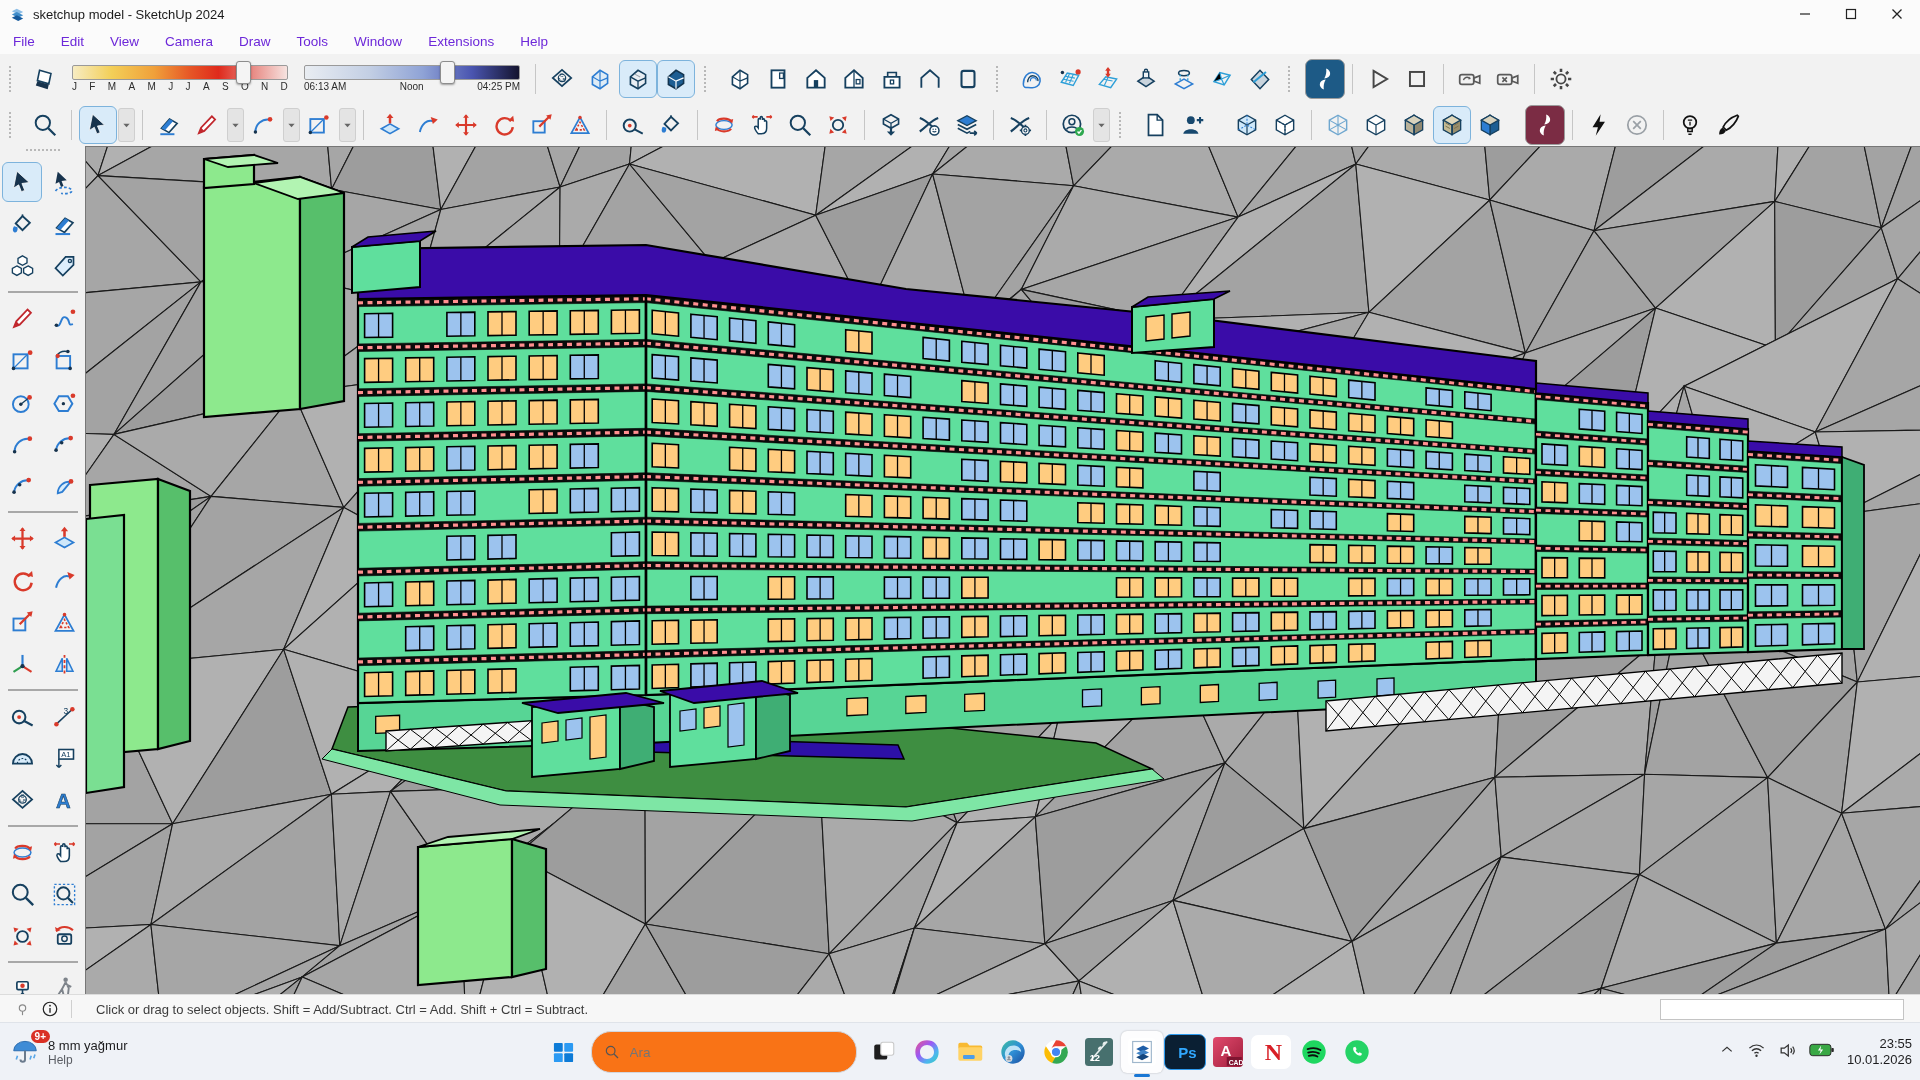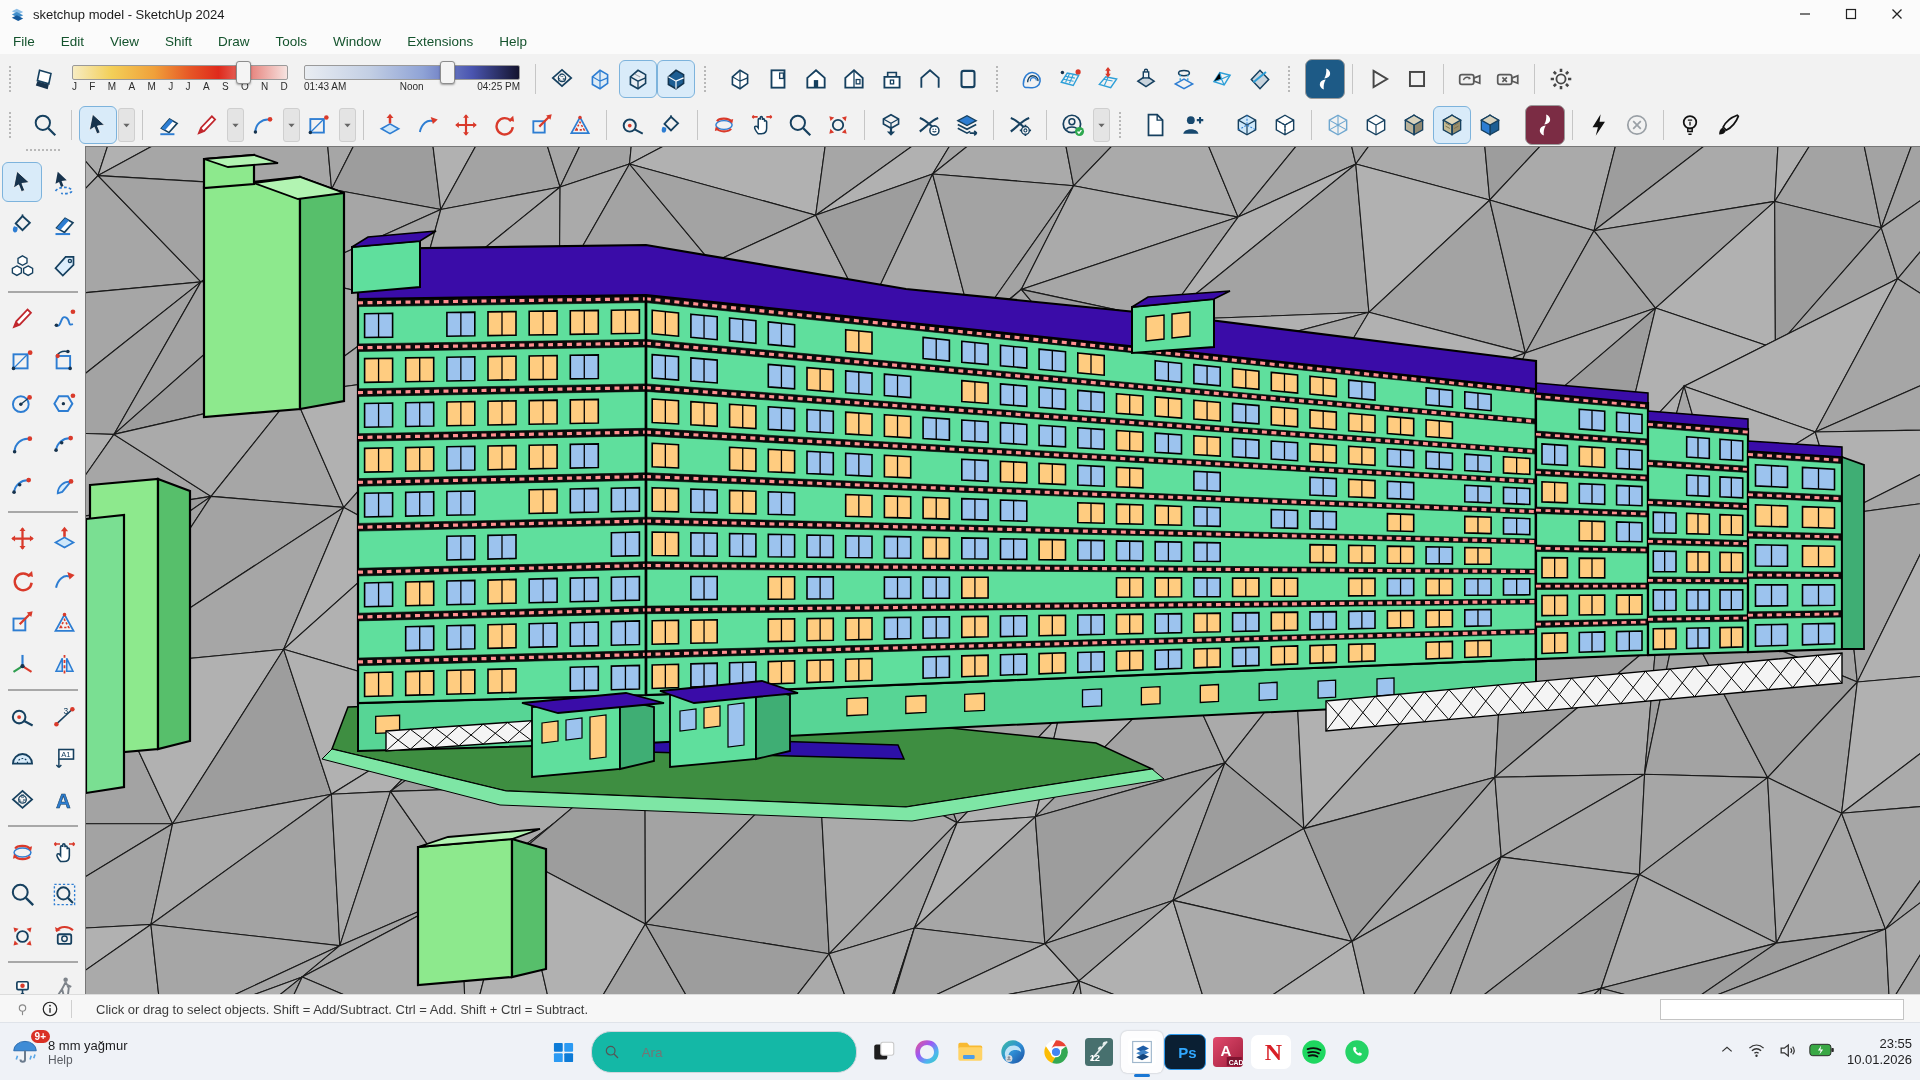--- a/index.html
+++ b/index.html
@@ -6,21 +6,21 @@
   body{width:1920px;height:1080px;position:relative;overflow:hidden;
        font-family:"Liberation Sans",sans-serif;-webkit-font-smoothing:antialiased;}
   .abs{position:absolute;}
   
   #titlebar{left:0;top:0;width:1920px;height:28px;background:#fbfbfb;display:flex;align-items:center;}
   #title-text{font-size:13px;color:#1b1b1b;margin-left:7px;}
   #win-controls{margin-left:auto;display:flex;height:100%;}
   .winbtn{width:46px;height:100%;display:flex;align-items:center;justify-content:center;}
   #menubar{left:0;top:28px;width:1920px;height:26px;background:#fbfbfb;display:flex;align-items:center;
            border-bottom:1px solid #e3e3e3;}
-  .menu-item{font-size:13.5px;color:#14532d;padding:3px 13px;cursor:default;}
+  .menu-item{font-size:13.5px;color:#6d28d9;padding:3px 13px;cursor:default;}
   
   #toolbar1{left:0;top:54px;width:1920px;height:49px;background:#f2f2f2;display:flex;align-items:center;
             border-bottom:1px solid #e0e0e0;}
   #toolbar2{left:0;top:103px;width:1920px;height:44px;background:#f2f2f2;display:flex;align-items:center;
             border-bottom:1px solid #cfcfcf;}
   .tbtn{width:36px;height:36px;border-radius:6px;display:flex;align-items:center;justify-content:center;
         flex:0 0 auto;border:1.5px solid transparent;}
   .tbtn.sel{background:#d9ebf9;border-color:#7db3dc;}
   .tbtn.dark{width:38px;height:38px;border-radius:7px;}
   .tdd{width:15px;height:32px;border-radius:3px;display:flex;align-items:center;justify-content:center;
@@ -55,22 +55,22 @@
            display:flex;align-items:center;}
   #weather{position:absolute;left:10px;display:flex;align-items:center;gap:8px;}
   #weather .w1{font-size:13px;color:#1d1d1f;}
   #weather .w2{font-size:12px;color:#5a5d63;}
   .badge{position:absolute;top:-7px;right:-10px;background:#d93025;color:#fff;font-size:10px;
          border-radius:9px;padding:1px 4px;font-weight:bold;}
   #tb-center{margin:0 auto;display:flex;align-items:center;gap:6px;}
   .app{width:42px;height:42px;border-radius:6px;display:flex;align-items:center;justify-content:center;position:relative;}
   .app.active{background:#fdfdfe;box-shadow:0 0 2px rgba(0,0,0,.25);}
   .app.active::after{content:"";position:absolute;bottom:-4px;left:13px;width:16px;height:3px;border-radius:2px;background:#1a77d4;}
-  #search-pill{width:252px;height:40px;border-radius:20px;background:#14b8a6;border:1px solid #d2d6dd;
-               display:flex;align-items:center;gap:20px;padding-left:12px;}
+  #search-pill{width:252px;height:40px;border-radius:20px;background:#f97316;border:1px solid #d2d6dd;
+               display:flex;align-items:center;gap:8px;padding-left:12px;}
   #search-pill input{border:none;outline:none;font-size:13.5px;color:#333;width:170px;background:transparent;
                      font-family:"Liberation Sans",sans-serif;}
   #tray{position:absolute;right:8px;display:flex;align-items:center;gap:12px;}
   #clockblock{text-align:right;font-size:13px;color:#1d1d1f;line-height:16px;}
   .tile{width:34px;height:34px;border-radius:7px;display:flex;align-items:center;justify-content:center;
         font-weight:bold;padding-left:6px;}
 </style>
 </head>
 <body>
 
@@ -99,21 +99,21 @@
           <path d="M1.5 1.5l9 9M10.5 1.5l-9 9" stroke="#222" stroke-width="1.3"></path>
         </svg>
       </div>
   </div>
 </div>
 
 <div id="menubar" class="abs">
     <div class="menu-item">File</div>
     <div class="menu-item">Edit</div>
     <div class="menu-item">View</div>
-    <div class="menu-item">Shift</div>
+    <div class="menu-item">Camera</div>
     <div class="menu-item">Draw</div>
     <div class="menu-item">Tools</div>
     <div class="menu-item">Window</div>
     <div class="menu-item">Extensions</div>
     <div class="menu-item">Help</div>
   </div>
 <div id="toolbar1" class="abs">
     <div class="tgrip"></div>
     <div class="tbtn">
       <svg viewBox="0 0 24 24" width="26" height="26">
@@ -136,21 +136,21 @@
         <span>S</span>
         <span>O</span>
         <span>N</span>
         <span>D</span>
       </div>
     </div>
     <div class="slider">
       <div class="track" style="background: linear-gradient(90deg, rgb(233, 237, 242) 0%, rgb(195, 207, 228) 30%, rgb(143, 163, 214) 55%, rgb(74, 85, 176) 78%, rgb(20, 20, 46) 100%);"></div>
       <div class="thumb" style="left: 63%;"></div>
       <div class="slabels">
-        <span>01:43 AM</span>
+        <span>06:13 AM</span>
         <span>Noon</span>
         <span>04:25 PM</span>
       </div>
     </div>
     <div class="tsep"></div>
     <div class="tbtn">
       <svg viewBox="0 0 24 24" width="26" height="26">
         <path d="M12 3.5l8.5 7.5-8.5 7.5L3.5 11z" fill="none" stroke="#16405f" stroke-width="1.6"></path>
         <circle cx="12" cy="11" r="3.4" fill="none" stroke="#16405f" stroke-width="1.1"></circle>
         <text x="10.2" y="10" font-size="4.6" fill="#16405f" font-family="Liberation Sans">C</text>

